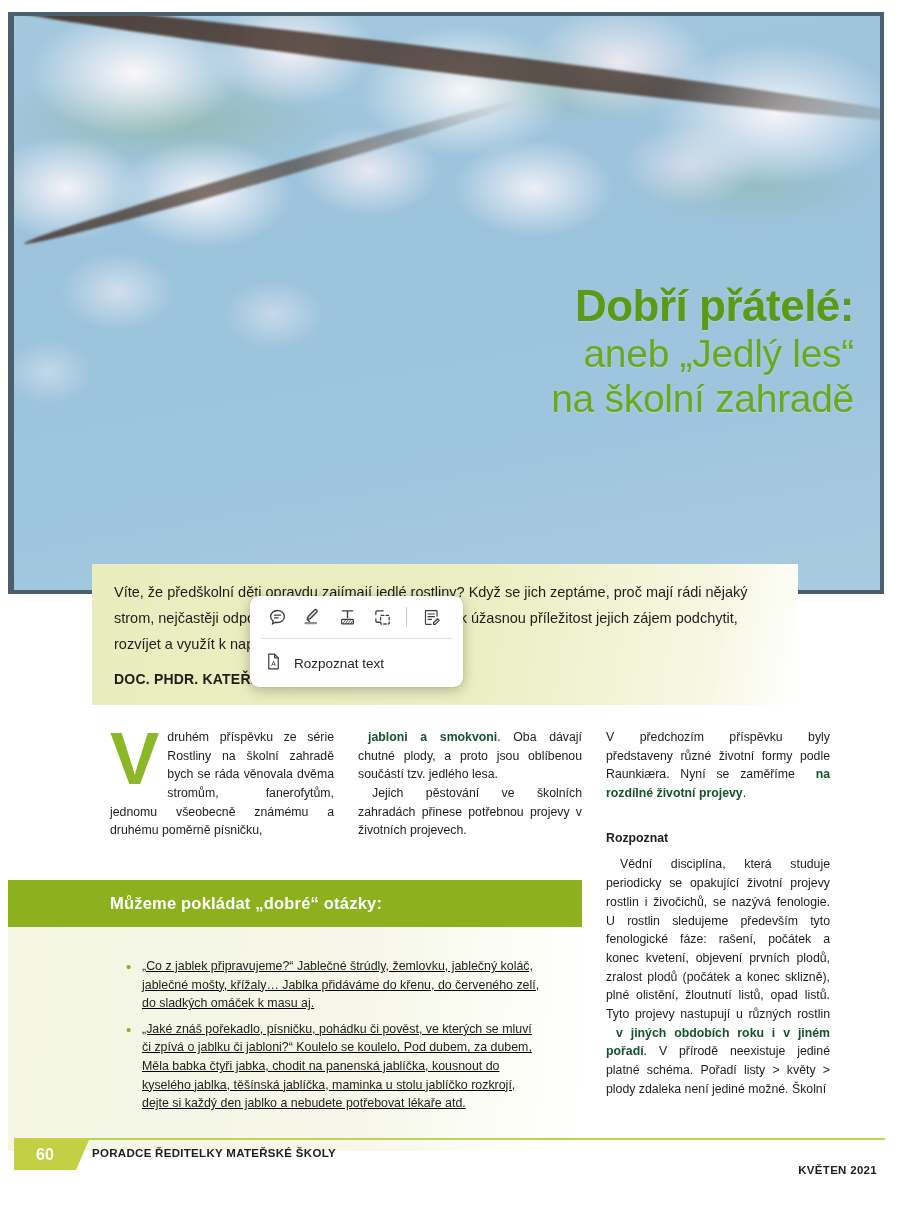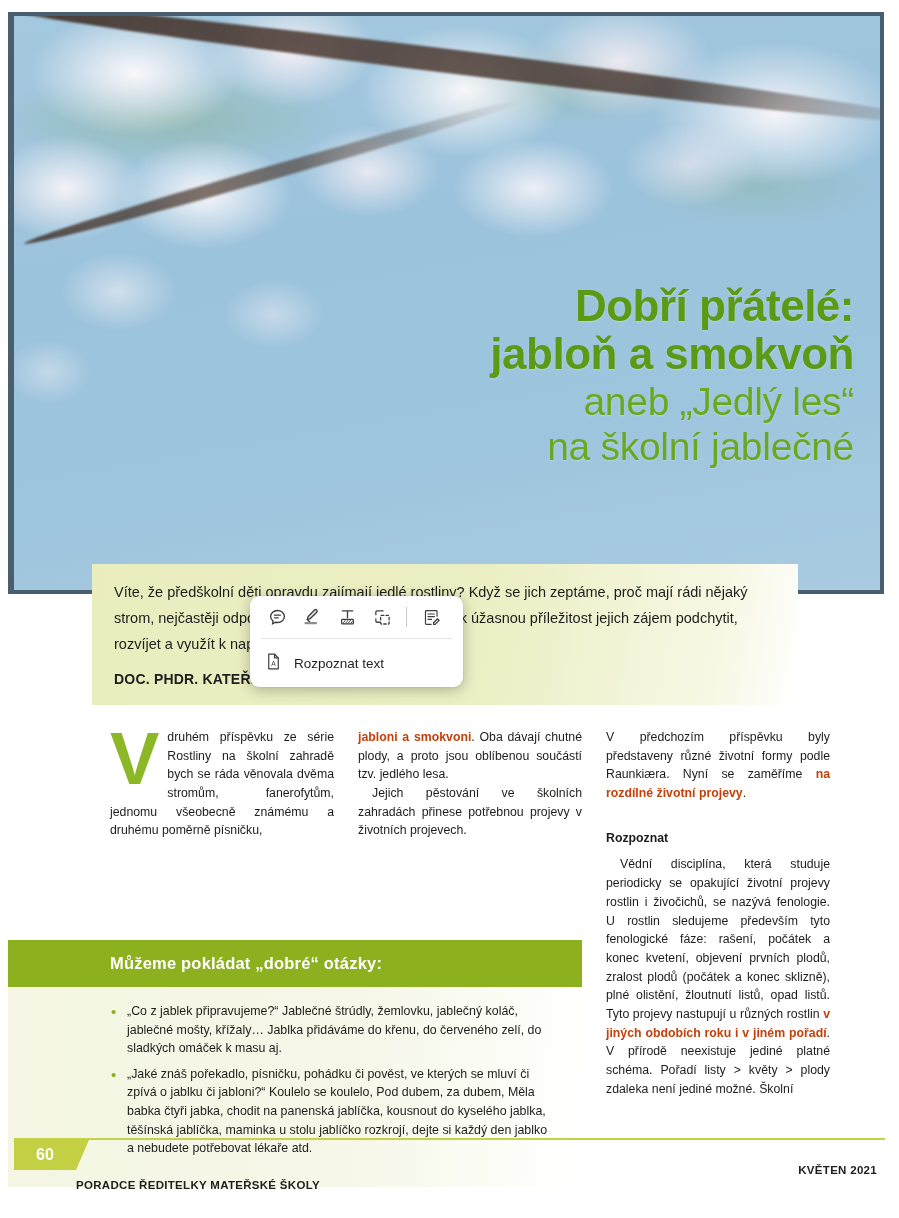--- a/index.html
+++ b/index.html
@@ -132,48 +132,48 @@
   }
   .col p + p { text-indent: 14px; }
   .dropcap {
     float: left;
     font-size: 74px;
     line-height: .78;
     font-weight: bold;
     color: #8cb827;
     margin: 2px 8px 0 0;
   }
-  .hl { color: #c2410c; font-weight: bold; }
+  .hl { color: #14532d; font-weight: bold; margin-left: 10px; }
   .sub-h {
     margin: 26px 0 8px 0 !important;
     font-size: 17px;
     font-weight: bold;
     color: #5f7d92;
     text-indent: 0 !important;
   }
 
   
   #qbox {
     position: absolute;
-    left: 8px; top: 940px;
+    left: 8px; top: 880px;
     width: 574px;
   }
   #qbox-head {
     background: #8cb01e;
     color: #ffffff;
     font-weight: bold;
     font-size: 16.5px;
     padding: 14px 20px 14px 102px;
     letter-spacing: .2px;
   }
   #qbox-body {
     background: linear-gradient(95deg, #f4f6e3 0%, #f6f7e8 60%, #fcfdf6 86%, #ffffff 100%);
     padding: 14px 26px 22px 102px;
   }
-  #qbox-body ul { margin: 1px; padding: 0; list-style: none; }
+  #qbox-body ul { margin: 16px; padding: 0; list-style: none; text-decoration: underline; }
   #qbox-body li {
     position: relative;
     padding-left: 16px;
     margin-bottom: 7px;
     font-size: 12.4px;
     line-height: 1.5;
     color: #1d1d1b;
     text-align: left;
   }
   #qbox-body li::before {
@@ -202,23 +202,23 @@
     display: flex; align-items: center; justify-content: center;
   }
   #footer-num { color: #ffffff; font-weight: bold; font-size: 16px; }
   #footer-bar::after {
     content: "";
     position: absolute; right: -13px; top: 0;
     border-top: 30px solid #c4d044;
     border-right: 13px solid transparent;
   }
   #footer-title {
-    position: absolute; left: 76px; top: 9px;
+    position: absolute; left: 92px; top: 9px;
     font-size: 11.5px; font-weight: bold;
-    letter-spacing: .3px; color: #1d1d1b; margin-top: 32px;
+    letter-spacing: .3px; color: #1d1d1b;
   }
   #footer-date {
     position: absolute; right: 22px; top: 26px;
     font-size: 11.5px; font-weight: bold;
     letter-spacing: .3px; color: #1d1d1b;
   }
 
   
   #annot-popup {
     position: absolute;
@@ -263,23 +263,22 @@
 </head>
 <body>
 
 <div id="page">
 
   <div id="hero">
     <div id="hero-photo"></div>
 
     <div id="hero-title">
       <span class="t-line1">Dobří přátelé:</span>
-      <span class="t-line2">jabloň a smokvoň</span>
       <span class="t-line3">aneb „Jedlý les“</span>
-      <span class="t-line4">na školní jablečné</span>
+      <span class="t-line4">na školní zahradě</span>
     </div>
   </div>
 
   <div id="perex">
     <p id="perex-text">Víte, že předškolní děti opravdu zajímají jedlé rostliny? Když se jich zeptáme, proč mají rádi nějaký strom, nejčastěji odpoví, že z něj mohou jíst. Máme tak úžasnou příležitost jejich zájem podchytit, rozvíjet a využít k naplnění vzdělávacích cílů.</p>
     <p id="perex-author">DOC. PHDR. KATEŘINA JANČAŘÍKOVÁ, PH.D.</p>
   </div>
 
   <div id="cols">
 

